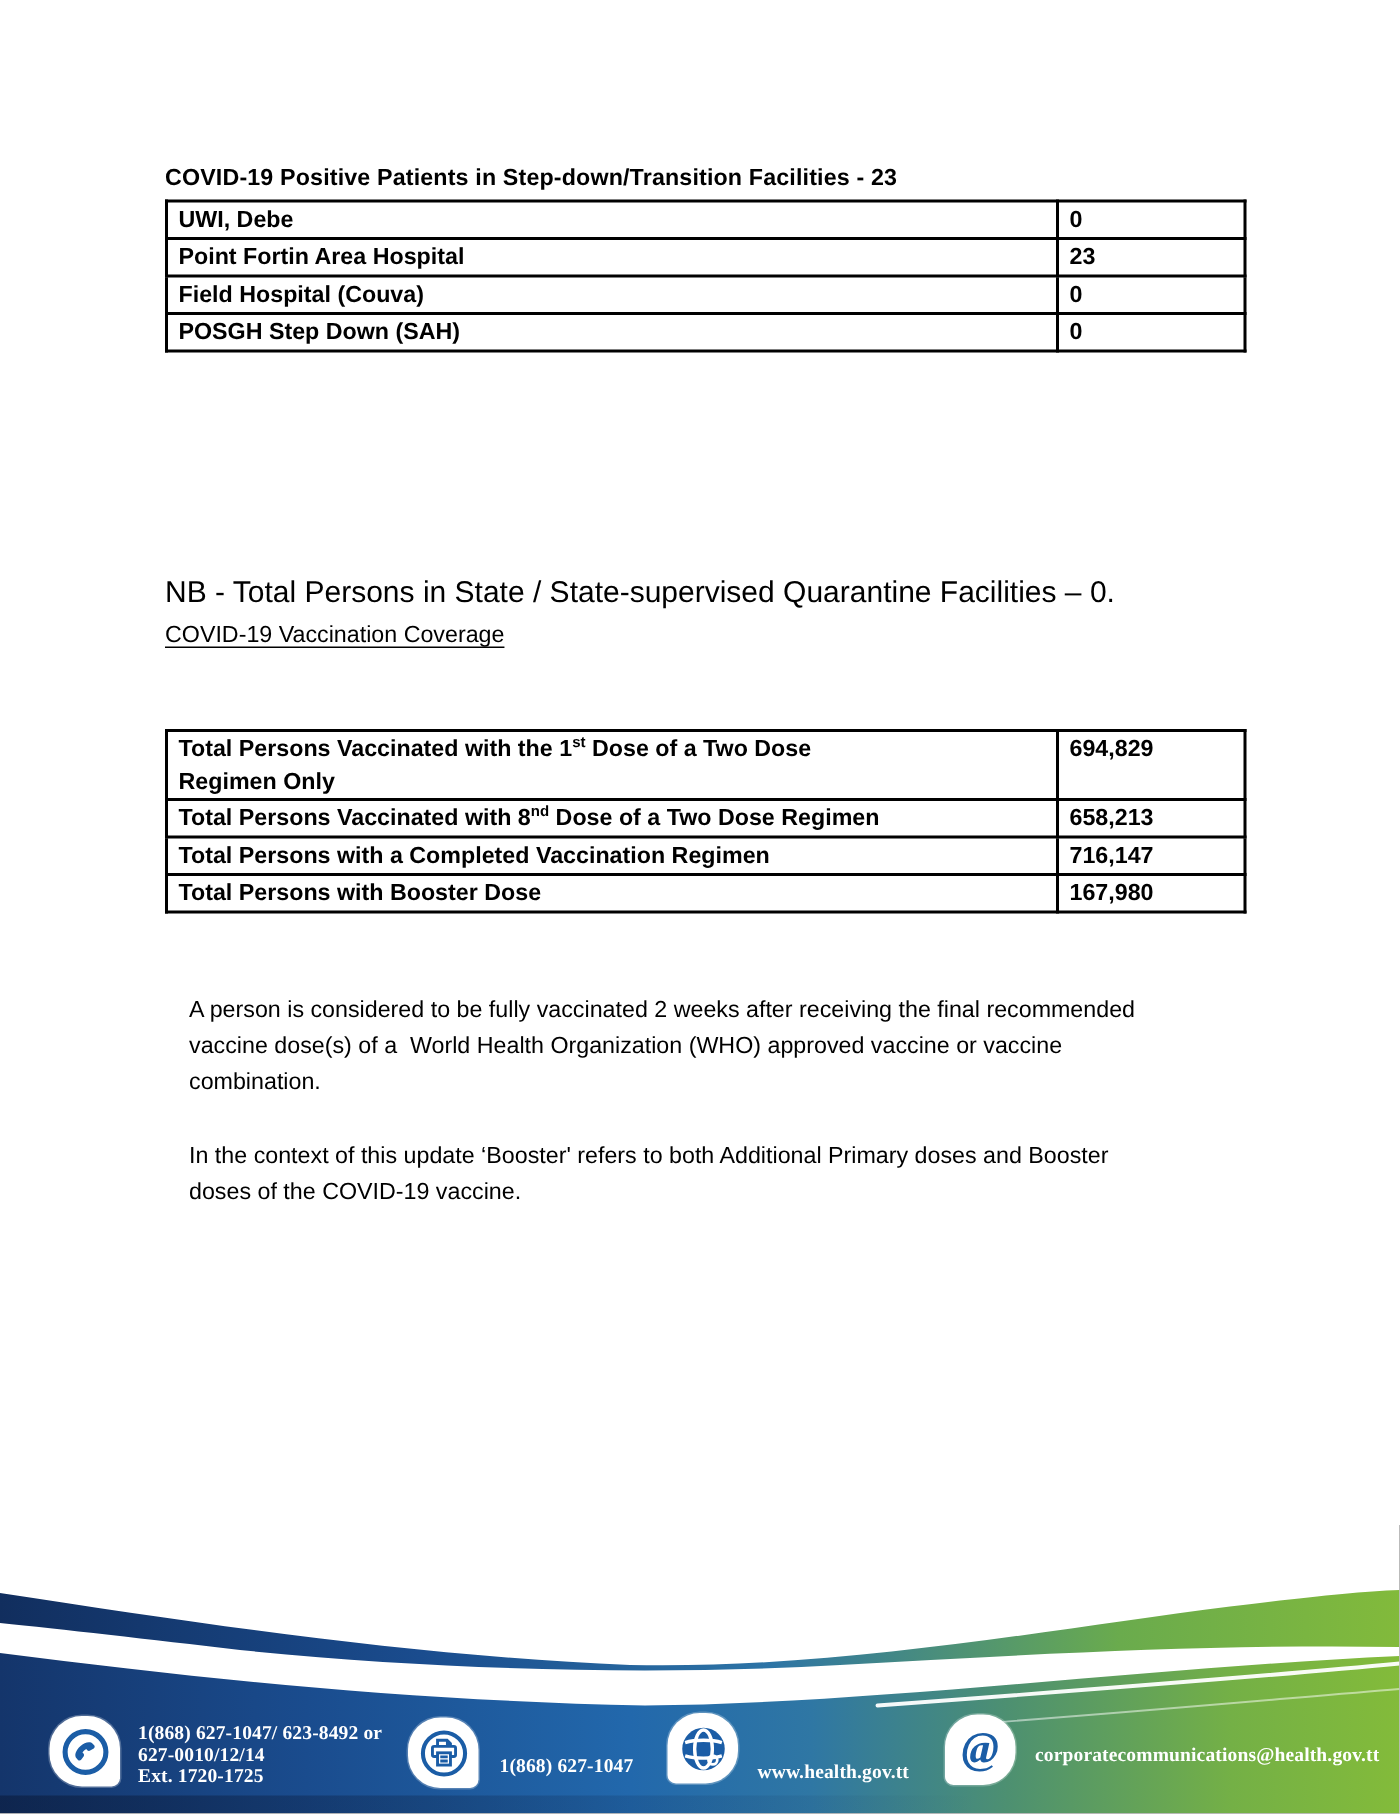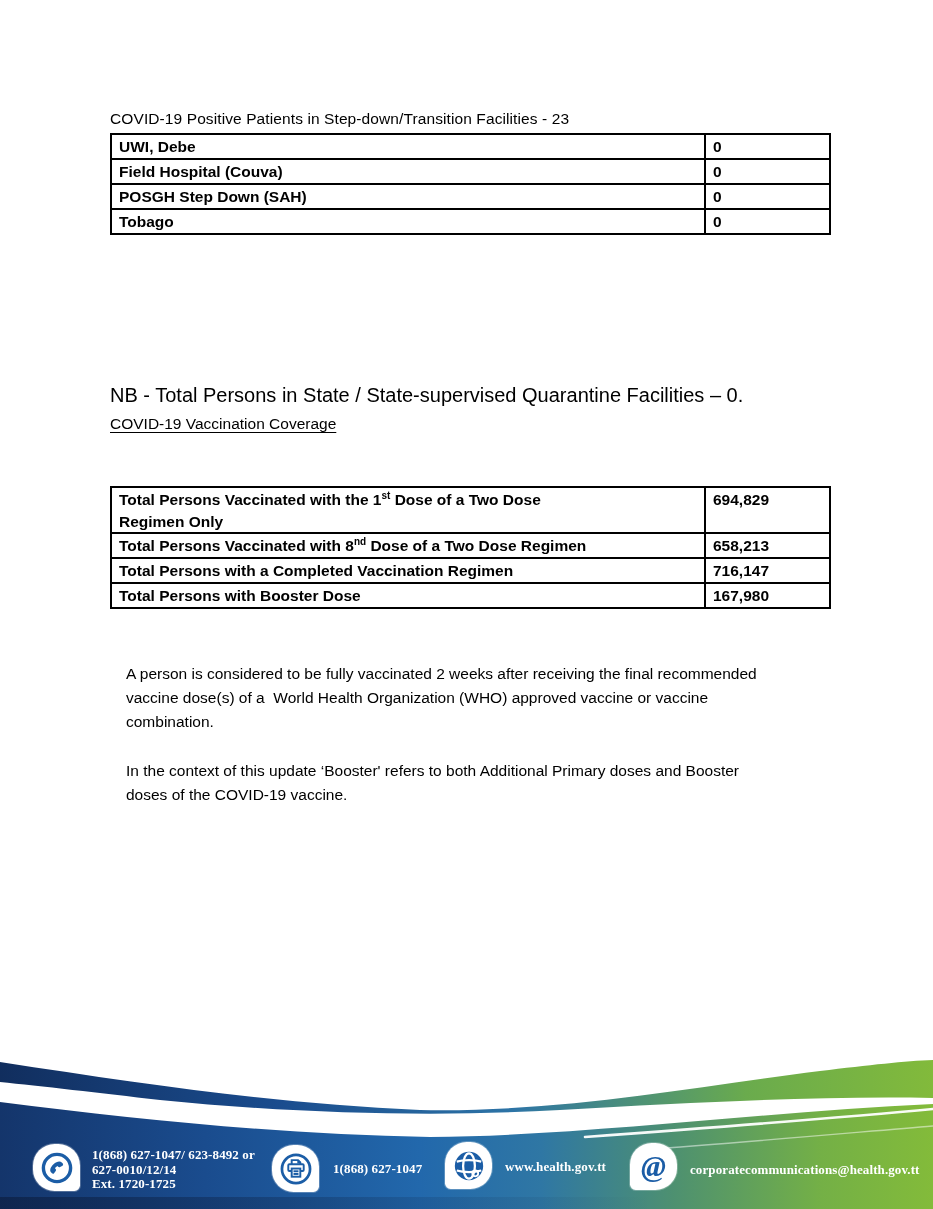--- a/index.html
+++ b/index.html
@@ -4,21 +4,21 @@
 <style>
   html,body{margin:0;padding:0;background:#888;}
   .page{
     position:relative;width:933px;height:1209px;background:#ffffff;
     font-family:"Liberation Sans","DejaVu Sans",sans-serif;color:#000;
     margin:0 auto;overflow:hidden;
   }
   .abs{position:absolute;}
 
   
-  .doc-title{left:110px;top:110px;font-size:15.5px;font-weight:normal;letter-spacing:.1px;}
+  .doc-title{left:110px;top:110px;font-size:15.5px;font-weight:bold;letter-spacing:.1px;}
   .nb-note{left:110px;top:336px;font-size:20px;white-space:pre-wrap;margin-top:48px;}
   .section-heading{left:110px;top:415px;font-size:15.5px;text-decoration:underline;text-underline-offset:3px;}
   .para{left:110px;font-size:15.5px;line-height:24px;white-space:pre-wrap;width:810px;margin-left:16px;}
   .para1{top:662px;}
   .para2{top:759px;}
 
   
   table.doc-table{
     border-collapse:collapse;width:715px;table-layout:fixed;
     font-size:15.5px;font-weight:bold;
@@ -65,35 +65,35 @@
   <table class="abs doc-table tbl1">
     <tbody>
 
 
         <tr>
           <td class="lbl">UWI, Debe</td>
           <td class="val">0</td>
         </tr>
 
 
+        <tr>
+          <td class="lbl">Point Fortin Area Hospital</td>
+          <td class="val">23</td>
+        </tr>
 
         <tr>
           <td class="lbl">Field Hospital (Couva)</td>
           <td class="val">0</td>
         </tr>
 
         <tr>
           <td class="lbl">POSGH Step Down (SAH)</td>
           <td class="val">0</td>
         </tr>
 
-        <tr>
-          <td class="lbl">Tobago</td>
-          <td class="val">0</td>
-        </tr>
       </tbody>
   </table>
 
   <div class="abs nb-note">NB - Total Persons in State / State-supervised Quarantine Facilities – 0.</div>
 
   <div class="abs section-heading">COVID-19 Vaccination Coverage</div>
 
   <table class="abs doc-table tbl2">
     <tbody>
 
@@ -172,21 +172,21 @@
           <g transform="rotate(-42 15 15)">
             <path d="M8.6,14.2 c0,-2.2 2.8,-3.8 6.4,-3.8 c3.6,0 6.4,1.6 6.4,3.8 l0,1.3 c0,0.8 -0.7,1.3 -1.4,1.2 l-2.4,-0.5 c-0.6,-0.1 -1.1,-0.7 -1.1,-1.3 l0,-0.9 c-0.5,-0.1 -1,-0.2 -1.5,-0.2 c-0.5,0 -1,0.1 -1.5,0.2 l0,0.9 c0,0.6 -0.5,1.2 -1.1,1.3 l-2.4,0.5 c-0.7,0.1 -1.4,-0.4 -1.4,-1.2 Z" fill="#1b5da6"></path>
           </g>
         </svg>
       </div>
       <div class="contact-text" style="margin-left:12px;margin-top:4px;">1(868) 627-1047/ 623-8492 or
 627-0010/12/14
 Ext. 1720-1725</div>
     </div>
 
-    <div class="contact" style="left:272px;top:105px;">
+    <div class="contact" style="left:272px;top:105px;align-items:center;">
       <div class="blob tail-right">
         <svg width="34" height="34" viewBox="0 0 30 30">
           <circle cx="15" cy="15" r="12.4" fill="none" stroke="#1b5da6" stroke-width="2.4"></circle>
           <g fill="none" stroke="#1b5da6" stroke-width="1.7">
             <path d="M11.2,10.8 V7.2 h5.6 l2,2 v1.6" fill="#fff"></path>
             <path d="M17,7.2 v2 h1.8"></path>
             <rect x="8.2" y="10.8" width="13.6" height="6" rx="1" fill="#fff"></rect>
             <rect x="11.2" y="14.6" width="7.6" height="7.2" fill="#fff"></rect>
             <line x1="12.8" y1="17" x2="17.2" y2="17"></line>
             <line x1="12.8" y1="19.4" x2="17.2" y2="19.4"></line>
@@ -201,21 +201,21 @@
         <svg width="34" height="34" viewBox="0 0 30 30">
           <circle cx="15" cy="15" r="12.5" fill="#1b5da6"></circle>
           <g fill="none" stroke="#ffffff" stroke-width="2">
             <ellipse cx="15" cy="15" rx="5.2" ry="11.2"></ellipse>
             <path d="M4.2,11.2 C10,9.4 20,9.4 25.8,11.2"></path>
             <path d="M4.2,19 C10,20.8 20,20.8 25.8,19"></path>
           </g>
           <circle cx="20.5" cy="21.5" r="2.6" fill="none" stroke="#ffffff" stroke-width="1.6"></circle>
         </svg>
       </div>
-      <div class="contact-text" style="margin-left:13px;margin-top:18px;">www.health.gov.tt</div>
+      <div class="contact-text" style="margin-left:13px;margin-top:32px;">www.health.gov.tt</div>
     </div>
 
     <div class="contact" style="left:630px;top:103px;">
       <div class="blob tail-left">
         <span class="at-glyph">@</span>
       </div>
       <div class="contact-text" style="margin-left:13px;margin-top:20px;">corporatecommunications@health.gov.tt</div>
     </div>
 
   </div>

